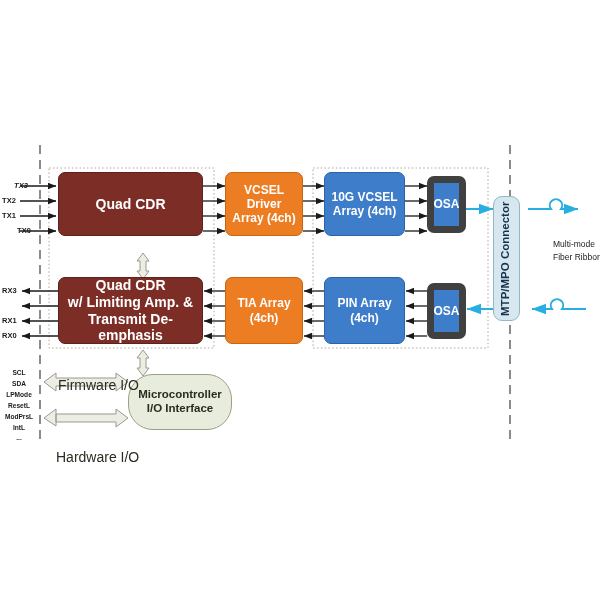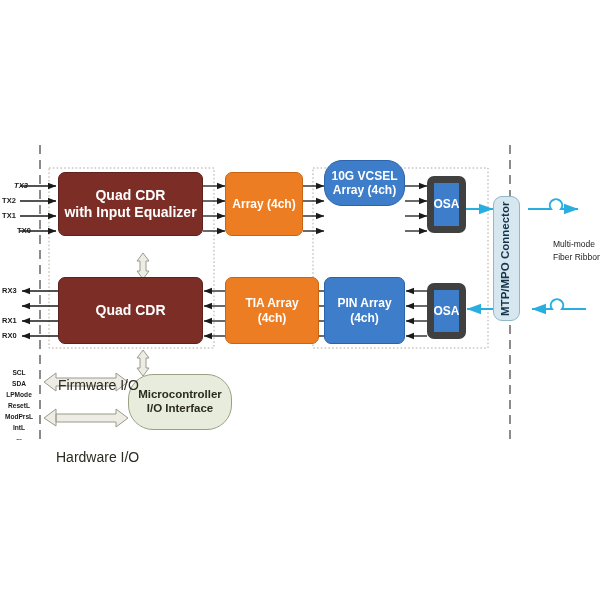--- a/index.html
+++ b/index.html
@@ -245,48 +245,50 @@
   <div class="ctrl-pin-list" style="left:0px; top:379px; width:38px;">SDA</div>
   <div class="ctrl-pin-list" style="left:0px; top:390px; width:38px;">LPMode</div>
   <div class="ctrl-pin-list" style="left:0px; top:401px; width:38px;">ResetL</div>
   <div class="ctrl-pin-list" style="left:0px; top:412px; width:38px;">ModPrsL</div>
   <div class="ctrl-pin-list" style="left:0px; top:423px; width:38px;">IntL</div>
   <div class="ctrl-pin-list" style="left:0px; top:433px; width:38px;">...</div>
 
   <div class="blk blk-cdr" style="left:58px; top:172px; height:64px; width:145px;">
     <div>
       <div>Quad CDR</div>
-      <div>with Input Equalizer</div>
     </div>
   </div>
 
   <div class="blk blk-cdr" style="left:58px; top:277px; height:67px; width:145px;">
     <div>
       <div>Quad CDR</div>
+      <div>w/ Limiting Amp. &amp;</div>
+      <div>Transmit De-emphasis</div>
     </div>
   </div>
 
   <div class="blk blk-orange" style="left:225px; top:172px; height:64px; width:78px;">
     <div>
+      <div>VCSEL Driver</div>
       <div>Array (4ch)</div>
     </div>
   </div>
 
-  <div class="blk blk-blue" style="left:324px; top:160px; height:46px; width:81px;border-radius:18px;">
+  <div class="blk blk-blue" style="left:324px; top:172px; height:64px; width:81px;">
     <div>
       <div>10G VCSEL</div>
       <div>Array (4ch)</div>
     </div>
   </div>
 
   <div class="blk blk-osa" style="left:427px; top:176px; height:57px; width:39px;">
     <span>OSA</span>
   </div>
 
-  <div class="blk blk-orange" style="left:225px; top:277px; height:67px; width:94px;">
+  <div class="blk blk-orange" style="left:225px; top:277px; height:67px; width:78px;">
     <div>
       <div>TIA Array</div>
       <div>(4ch)</div>
     </div>
   </div>
 
   <div class="blk blk-blue" style="left:324px; top:277px; height:67px; width:81px;">
     <div>
       <div>PIN Array</div>
       <div>(4ch)</div>

